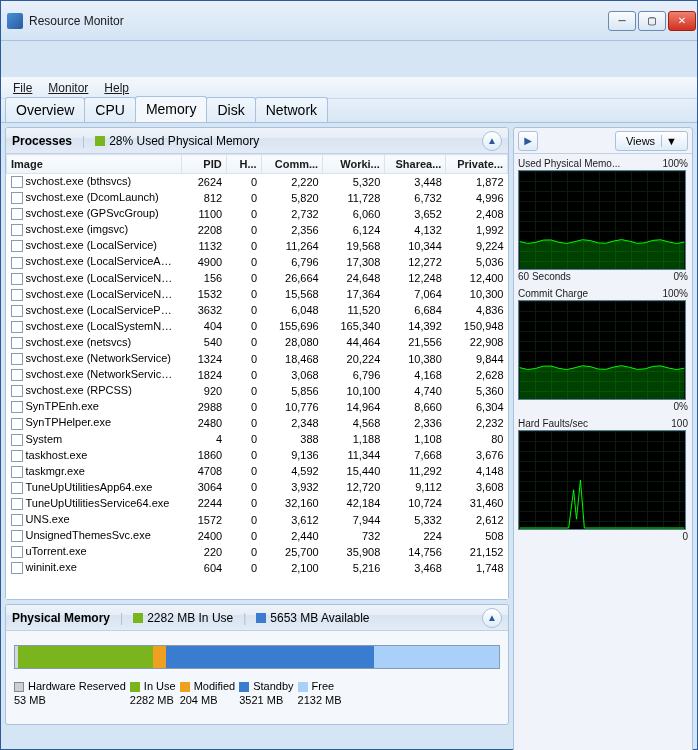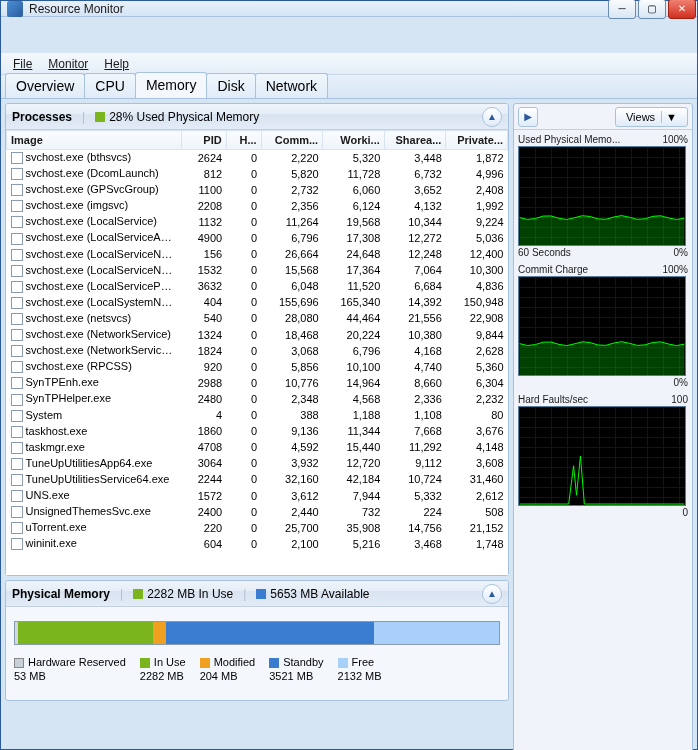--- a/index.html
+++ b/index.html
@@ -1,18 +1,18 @@
 <!DOCTYPE html>
 <html><head>
 <meta charset="utf-8">
 <style>
 * { box-sizing: border-box; margin: 0; padding: 0; font-family: "Segoe UI", Tahoma, sans-serif; }
 body { background: #d6e5f3; width: 698px; height: 750px; overflow: hidden; }
 .window { width: 698px; height: 750px; border: 1px solid #2a5a9c; background: #d6e5f3; }
-.titlebar { height: 16px; background: linear-gradient(#e8f0fa,#d4e4f5); display: flex; align-items: center; border-bottom: 1px solid #a8c2dd; }
+.titlebar { height: 40px; background: linear-gradient(#e8f0fa,#d4e4f5); display: flex; align-items: center; border-bottom: 1px solid #a8c2dd; }
 .title-icon { width: 16px; height: 16px; margin: 0 6px; background: linear-gradient(135deg,#4a90d9,#2a5a9c); border-radius: 2px; }
 .title-text { flex: 1; font-size: 12px; color: #1a1a1a; }
 .winbtns { display: flex; }
 .winbtn { width: 28px; height: 20px; border: 1px solid #6a8ab0; border-radius: 3px; margin: 0 1px; display: flex; align-items: center; justify-content: center; font-size: 10px; background: linear-gradient(#fafcfe,#d8e6f4); cursor: pointer; }
 .winbtn.close { background: linear-gradient(#f08070,#d03020); color: #fff; border-color: #a02010; }
 .menubar { height: 22px; background: linear-gradient(#f4f8fc,#e4eef8); display: flex; align-items: center; padding: 0 4px; border-bottom: 1px solid #c8d8e8; margin-top: 36px; }
 .menuitem { font-size: 12px; padding: 2px 8px; color: #1a1a1a; cursor: pointer; }
 .menuitem u { text-decoration: underline; }
 .tabbar { height: 24px; background: linear-gradient(#e8f0fa,#d8e6f4); display: flex; align-items: flex-end; padding: 0 4px; border-bottom: 1px solid #a8c2dd; }
 .tab { font-size: 14px; padding: 4px 10px; border: 1px solid #a8c2dd; border-bottom: none; background: linear-gradient(#f0f6fc,#e0ecf8); margin-right: -1px; cursor: pointer; border-radius: 3px 3px 0 0; }
@@ -34,21 +34,21 @@
 .tablewrap { height: 445px; overflow: auto; position: relative; background: #fff; }
 table { width: 100%; border-collapse: collapse; font-size: 11px; table-layout: fixed; }
 thead th { position: sticky; top: 0; background: linear-gradient(#fafcfe,#eef4fa); border: 1px solid #d8e4f0; padding: 3px 4px; text-align: left; font-weight: bold; color: #1a1a1a; white-space: nowrap; overflow: hidden; text-overflow: ellipsis; cursor: pointer; }
 thead th.r { text-align: right; }
 tbody td { padding: 1px 4px; border-bottom: 1px solid transparent; white-space: nowrap; overflow: hidden; text-overflow: ellipsis; }
 tbody td.r { text-align: right; }
 .chk { width: 12px; height: 12px; display: inline-block; border: 1px solid #8a9ab0; background: #fff; vertical-align: middle; margin-right: 3px; }
 .physmem .panelbody { padding: 8px; font-size: 11px; }
 .membar { height: 24px; display: flex; border: 1px solid #8a9ab0; margin: 6px 0 10px; }
 .membar .seg { height: 100%; }
-.memlegend { display: flex; gap: 14px; font-size: 11px; margin-bottom: 8px; }
+.memlegend { display: flex; gap: 4px; font-size: 11px; margin-bottom: 8px; }
 .memlegend .item { display: flex; flex-direction: column; line-height: 1.3; }
 .memstats { margin-left: 200px; font-size: 11px; }
 .memstats div { display: flex; }
 .memstats .k { width: 70px; }
 .rightpanel { border: 1px solid #a8c2dd; border-radius: 3px; background: #f0f4fa; height: 100%; }
 .rhdr { height: 26px; display: flex; align-items: center; padding: 0 4px; border-bottom: 1px solid #c0d0e0; gap: 4px; }
 .rbtn { width: 20px; height: 20px; border: 1px solid #a8c2dd; border-radius: 3px; background: linear-gradient(#fff,#e0ecf8); display: flex; align-items: center; justify-content: center; cursor: pointer; font-size: 10px; color: #2a5a9c; }
 .views { margin-left: auto; }
 .viewsbtn { height: 20px; border: 1px solid #a8c2dd; border-radius: 3px; background: linear-gradient(#fff,#e0ecf8); padding: 0 10px; font-size: 11px; display: flex; align-items: center; cursor: pointer; }
 .charts { padding: 4px; }

